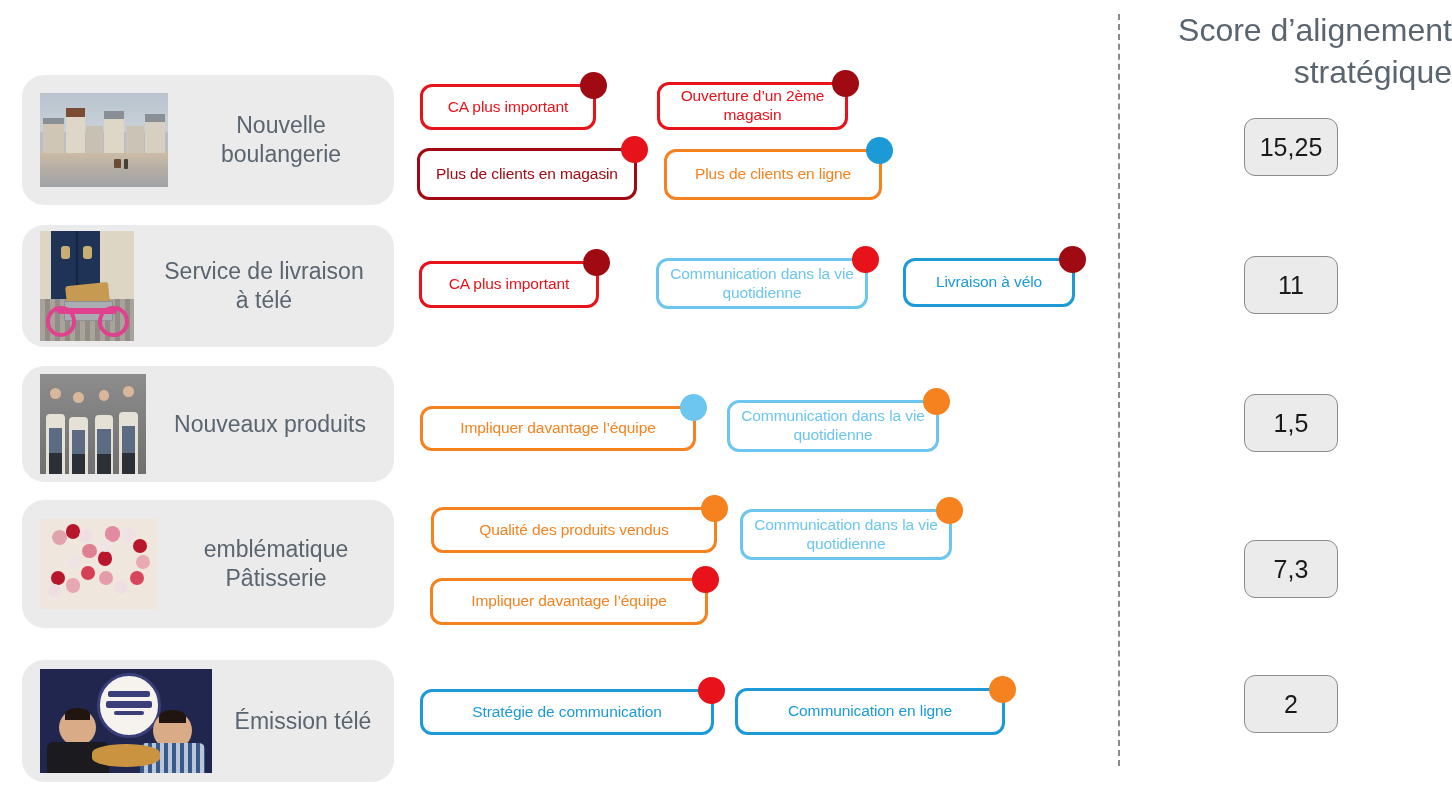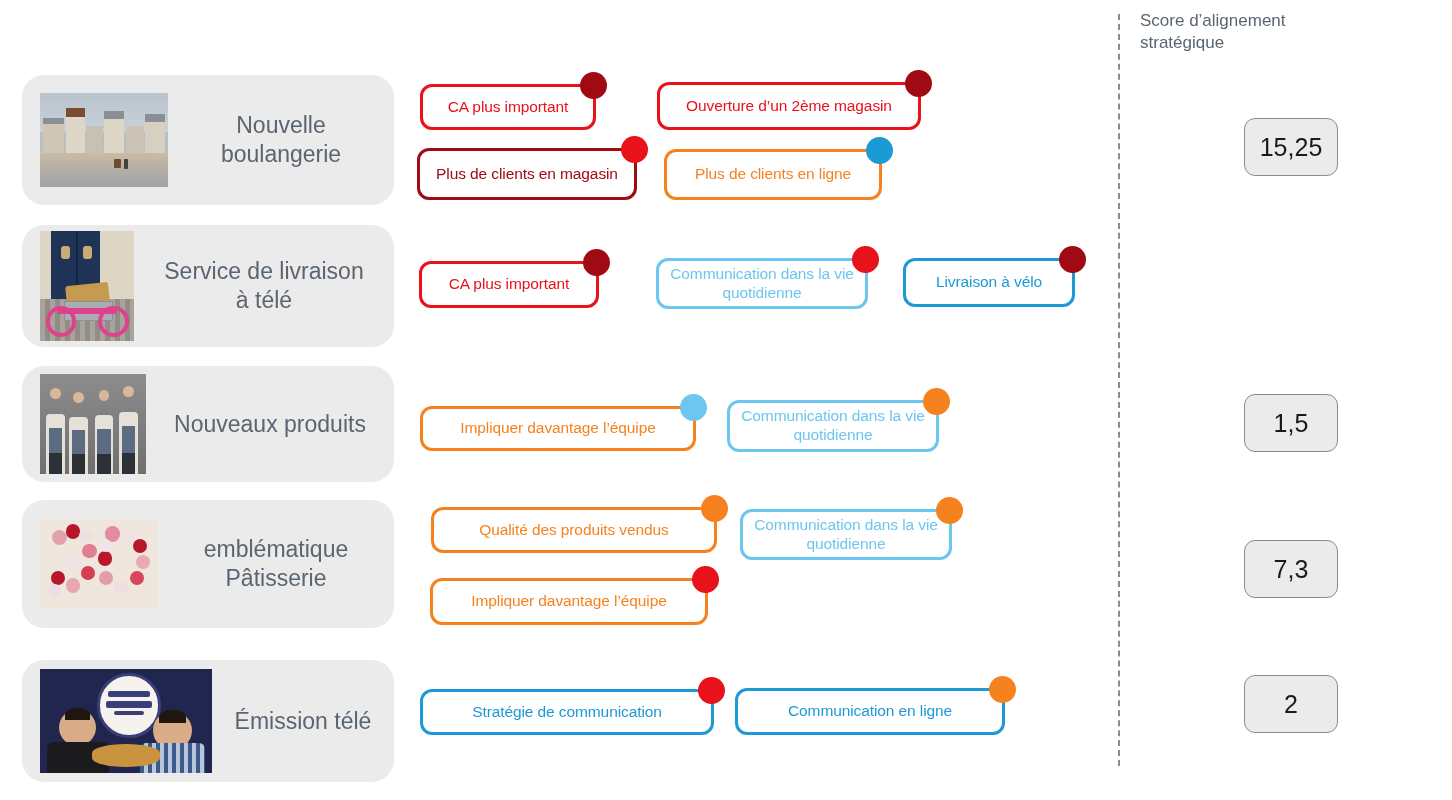--- a/index.html
+++ b/index.html
@@ -143,23 +143,23 @@
     left: 1140px;
     top: 0;
     width: 312px;
     height: 800px;
   }
   #score-heading {
     position: absolute;
     left: 0;
     top: 10px;
     width: 312px;
-    text-align: left;
+    text-align: right;
     color: #5a6570;
-    font-size: 17px;
+    font-size: 32px;
     line-height: 1.3;
     font-family: "Liberation Sans", sans-serif;
   }
   .score-chip {
     position: absolute;
     left: 104px;
     width: 94px;
     height: 58px;
     box-sizing: border-box;
     background: #ebebeb;
@@ -324,21 +324,21 @@
       <div></div>
     </div>
   </div>
 </div>
 
 <div id="benefits-layer">
     <div class="benefit" style="left: 420px; top: 84px; width: 176px; height: 46px; border-color: rgb(232, 18, 26); color: rgb(232, 18, 26);">
       <span>CA plus important</span>
       <span class="dot" style="background: rgb(160, 10, 18);"></span>
     </div>
-    <div class="benefit" style="left: 657px; top: 82px; width: 264px; height: 48px; border-color: rgb(232, 18, 26); color: rgb(232, 18, 26); justify-content: center;">
+    <div class="benefit" style="left: 657px; top: 82px; width: 191px; height: 48px; border-color: rgb(232, 18, 26); color: rgb(232, 18, 26); justify-content: center;">
       <span>Ouverture d’un 2ème magasin</span>
       <span class="dot" style="background: rgb(160, 10, 18);"></span>
     </div>
     <div class="benefit" style="left: 417px; top: 148px; width: 220px; height: 52px; border-color: rgb(160, 10, 18); color: rgb(160, 10, 18);">
       <span>Plus de clients en magasin</span>
       <span class="dot" style="background: rgb(232, 18, 26);"></span>
     </div>
     <div class="benefit" style="left: 664px; top: 149px; width: 218px; height: 51px; border-color: rgb(245, 130, 31); color: rgb(245, 130, 31);">
       <span>Plus de clients en ligne</span>
       <span class="dot" style="background: rgb(27, 154, 214);"></span>
@@ -388,20 +388,23 @@
 <div id="divider"></div>
 
 <div id="score-column">
   <div id="score-heading">
     <div>Score d’alignement</div>
     <div>stratégique</div>
   </div>
   <div class="score-chip" style="top:118px;">
     <span>15,25</span>
   </div>
+  <div class="score-chip" style="top:256px;">
+    <span>11</span>
+  </div>
   <div class="score-chip" style="top:394px;">
     <span>1,5</span>
   </div>
   <div class="score-chip" style="top:540px;">
     <span>7,3</span>
   </div>
   <div class="score-chip" style="top:675px;">
     <span>2</span>
   </div>
 </div>

